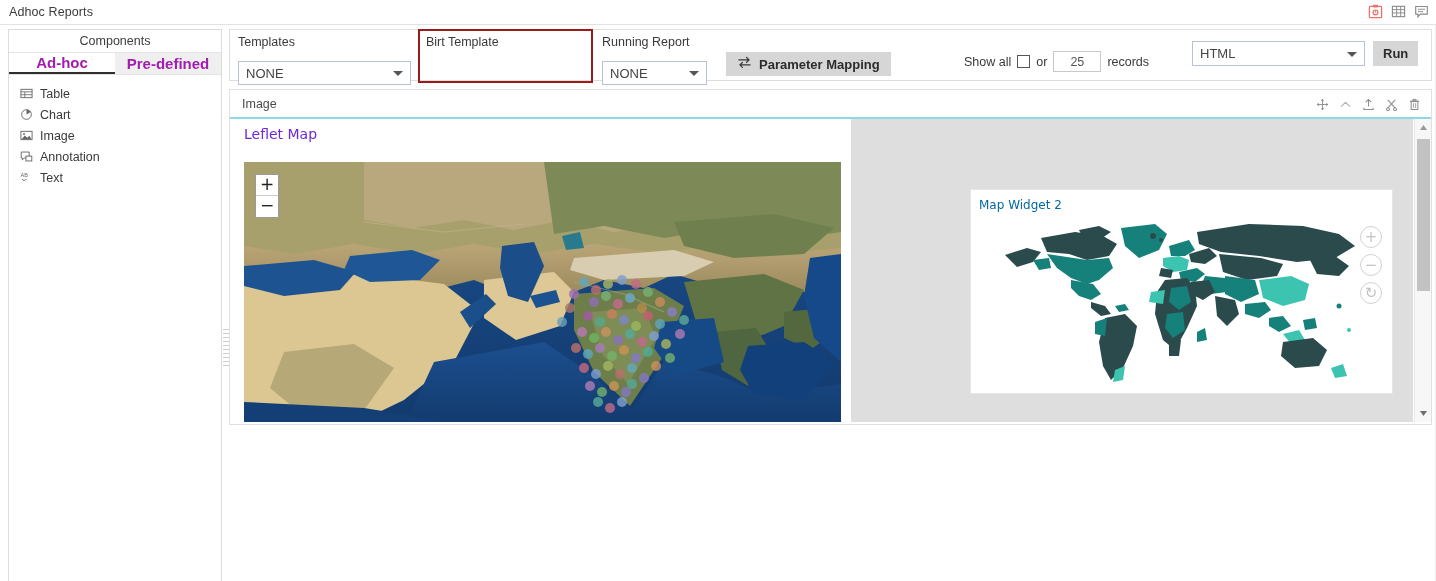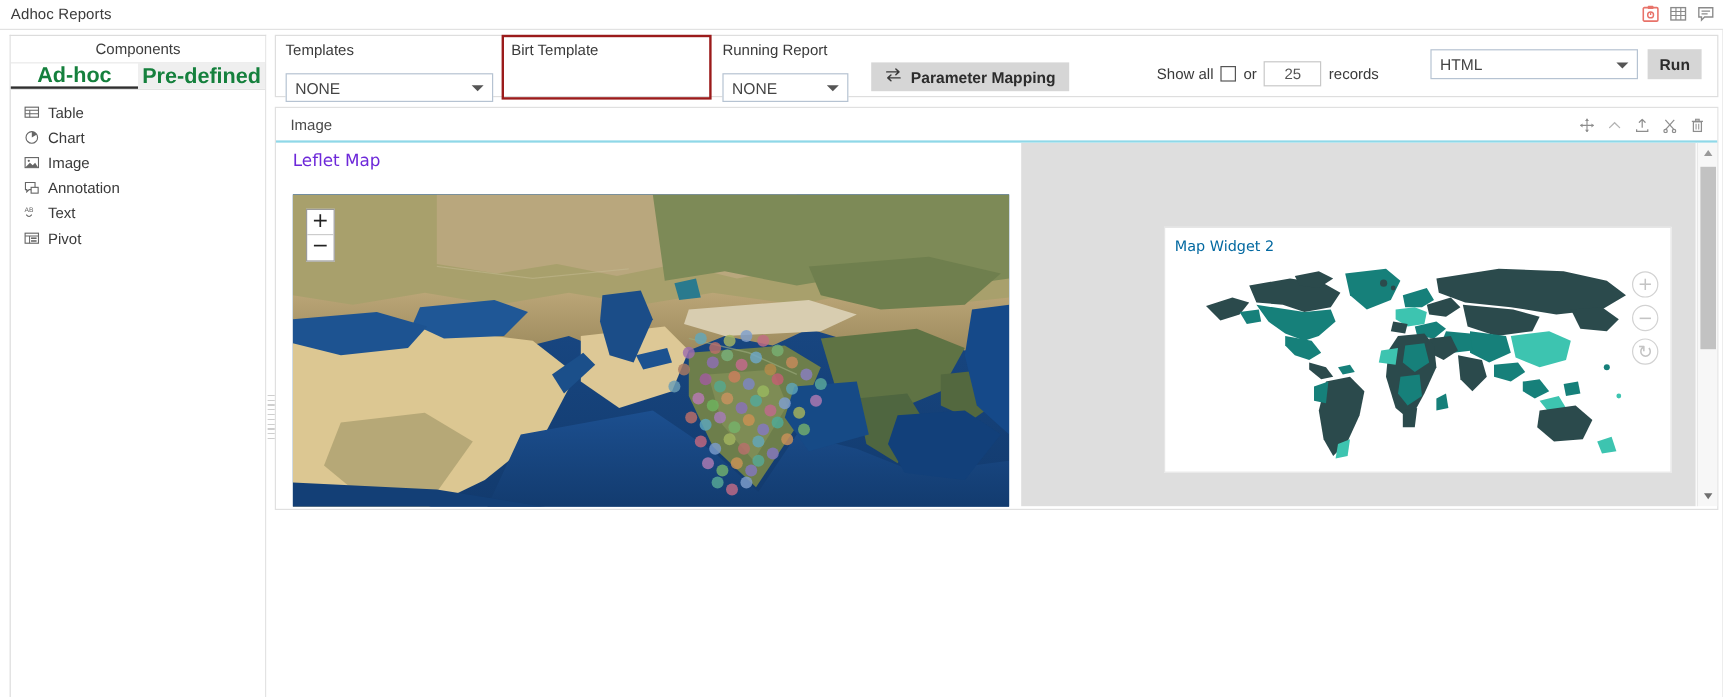--- a/index.html
+++ b/index.html
@@ -54,22 +54,22 @@
     background: #ffffff;
     border-bottom: 1px solid #e3e3e3;
   }
   .sidebar-tabs {
     display: flex; height: 22px;
     border-bottom: 1px solid #e3e3e3;
   }
   .stab {
     flex: 1 1 50%;
     display: flex; align-items: center; justify-content: center;
-    font-size: 18px; font-weight: bold;
-    color: #15803d; cursor: pointer;
+    font-size: 15px; font-weight: bold;
+    color: #a21caf; cursor: pointer;
     background: #efefef;
   }
   .stab.active {
     background: #ffffff;
     border-bottom: 2px solid #2f2f2f;
   }
   .comp-list { padding-top: 8px; }
   .comp-item {
     display: flex; align-items: center; gap: 7px;
     height: 21px; padding-left: 10px;
@@ -389,32 +389,20 @@
       <div class="comp-item">
         <span class="comp-icon">
           <svg width="13" height="13" viewBox="0 0 14 14">
             <text x="0.5" y="6.5" font-family="Liberation Sans, sans-serif" font-size="6" fill="#666">AB</text>
             <path d="M2 8.5 q2.5 3.4 5 0" fill="none" stroke="#666" stroke-width="1"></path>
           </svg>
         </span>
         <span>Text</span>
       </div>
 
-      <div class="comp-item">
-        <span class="comp-icon">
-          <svg width="13" height="13" viewBox="0 0 14 14">
-            <rect x="1" y="2.5" width="12" height="9" fill="none" stroke="#666" stroke-width="1"></rect>
-            <line x1="1" y1="5" x2="13" y2="5" stroke="#666" stroke-width=".9"></line>
-            <line x1="5" y1="5" x2="5" y2="11.5" stroke="#666" stroke-width=".9"></line>
-            <rect x="6.3" y="6.3" width="5" height="1.4" fill="#666"></rect>
-            <rect x="6.3" y="8.8" width="5" height="1.4" fill="#666"></rect>
-          </svg>
-        </span>
-        <span>Pivot</span>
-      </div>
 
     </div>
   </div>
 
   <div class="splitter">
     <div class="grip"></div>
   </div>
 
   <div class="toolbar">
 

